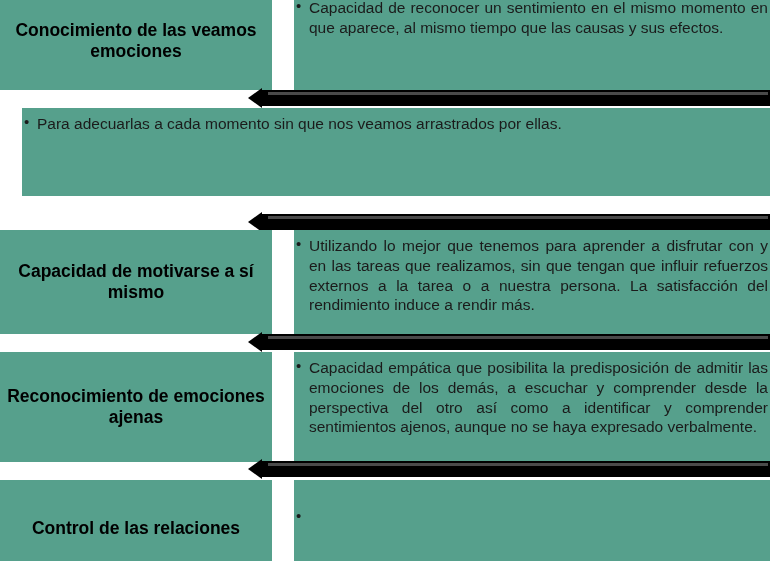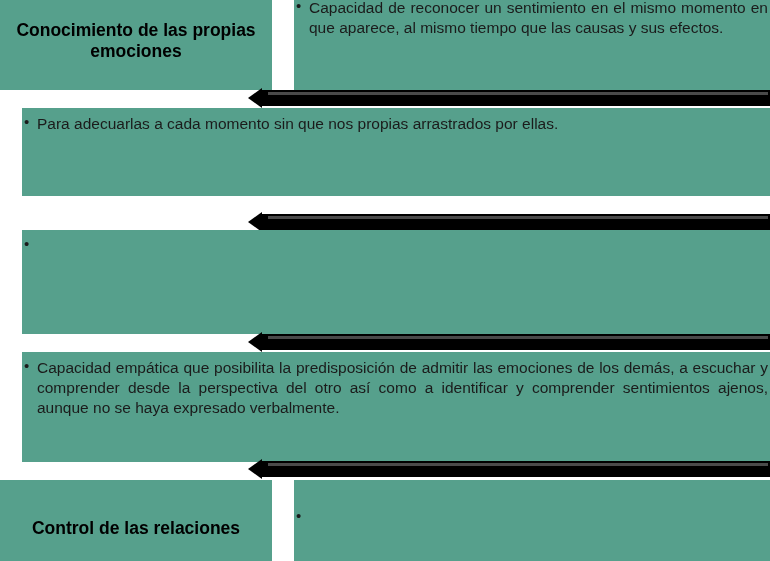--- a/index.html
+++ b/index.html
@@ -92,60 +92,67 @@
     background: #4a4a4a;
   }
 </style>
 </head>
 <body>
 
 <div class="diagram">
 
   <div class="row" style="top:-8px; height:98px;">
     <div class="label-cell">
-      <span>Conocimiento de las propias emociones</span>
+      <span>Conocimiento de las veamos emociones</span>
     </div>
     <div class="gap-cell"></div>
     <div class="desc-cell">
       <span class="bullet">•</span>
       <span class="txt">Capacidad de reconocer un sentimiento en el mismo momento en que aparece, al mismo tiempo que las causas y sus efectos.</span>
     </div>
   </div>
 
   <div class="arrow" style="top:90px; left:262px; width:508px;">
     <div class="head"></div>
     <div class="shine"></div>
   </div>
 
   <div class="row" style="top:108px; height:88px;">
     <div class="gap-cell"></div>
     <div class="desc-cell">
       <span class="bullet">•</span>
-      <span class="txt">Para adecuarlas a cada momento sin que nos propias arrastrados por ellas.</span>
+      <span class="txt">Para adecuarlas a cada momento sin que nos veamos arrastrados por ellas.</span>
     </div>
   </div>
 
   <div class="arrow" style="top:214px; left:262px; width:508px;">
     <div class="head"></div>
     <div class="shine"></div>
   </div>
 
   <div class="row" style="top:230px; height:104px;">
+    <div class="label-cell">
+      <span>Capacidad de motivarse a sí mismo</span>
+    </div>
     <div class="gap-cell"></div>
     <div class="desc-cell">
       <span class="bullet">•</span>
+      <span class="txt">Utilizando lo mejor que tenemos para aprender a disfrutar con y en las tareas que realizamos, sin que tengan que influir refuerzos externos a la tarea o a nuestra persona. La satisfacción del rendimiento induce a rendir más.</span>
     </div>
   </div>
 
   <div class="arrow" style="top:334px; left:262px; width:508px;">
     <div class="head"></div>
     <div class="shine"></div>
   </div>
 
   <div class="row" style="top:352px; height:110px;">
+    <div class="label-cell">
+      <span>Reconocimiento de emociones ajenas</span>
+    </div>
     <div class="gap-cell"></div>
     <div class="desc-cell">
       <span class="bullet">•</span>
       <span class="txt">Capacidad empática que posibilita la predisposición de admitir las emociones de los demás, a escuchar y comprender desde la perspectiva del otro así como a identificar y comprender sentimientos ajenos, aunque no se haya expresado verbalmente.</span>
     </div>
   </div>
 
   <div class="arrow" style="top:461px; left:262px; width:508px;">
     <div class="head"></div>
     <div class="shine"></div>

